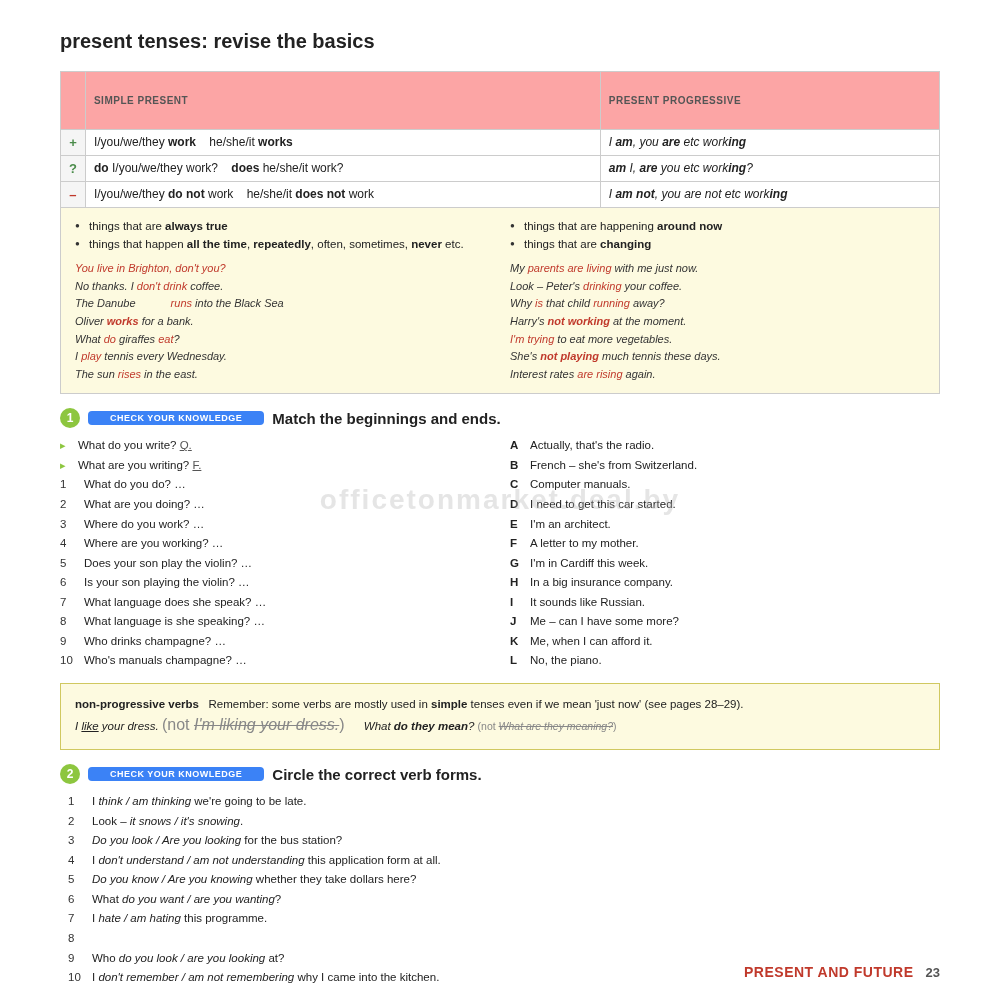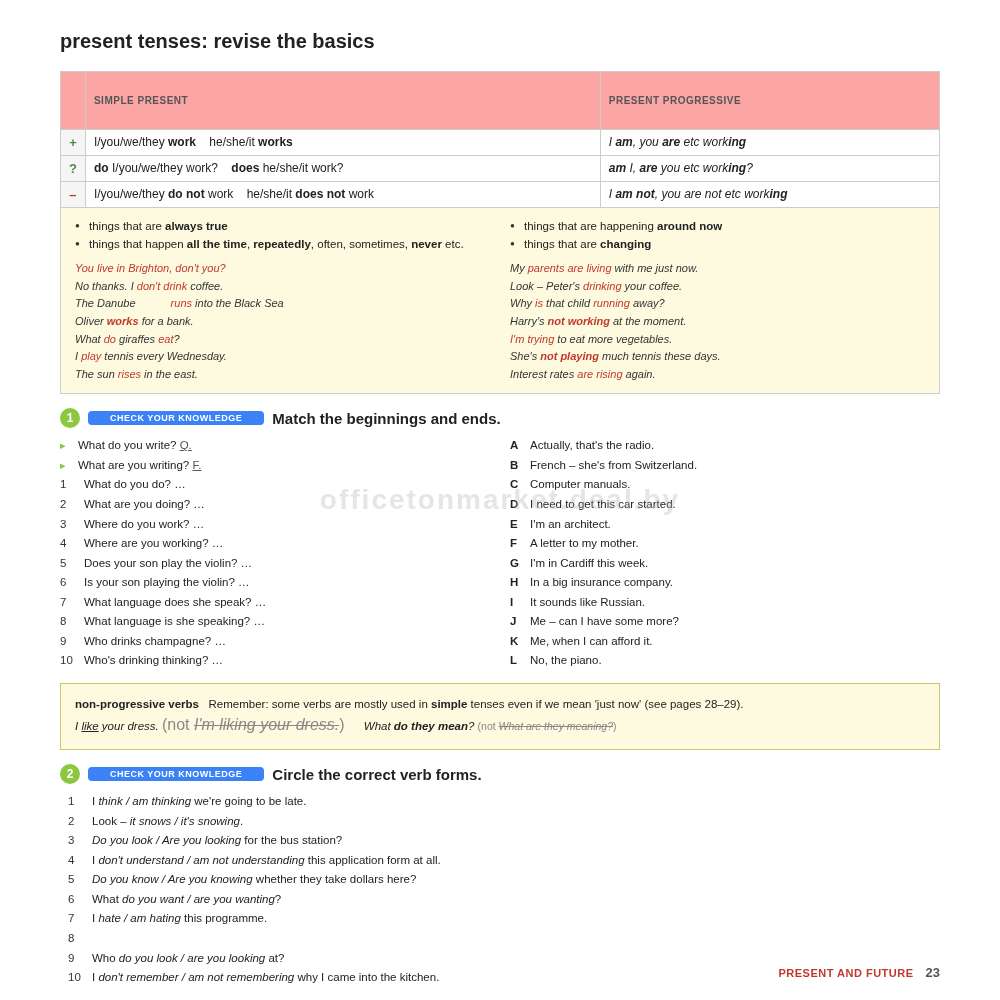--- a/index.html
+++ b/index.html
@@ -195,21 +195,21 @@
     
     .page-footer {
       position: fixed;
       bottom: 20px;
       right: 60px;
       display: flex;
       gap: 12px;
       align-items: center;
     }
     .footer-title {
-      font-size: 11px;
+      font-size: 14px;
       color: #c0392b;
       font-weight: bold;
       letter-spacing: 0.5px;
       text-transform: uppercase;
     }
     .footer-page {
       font-size: 13px;
       font-weight: bold;
       color: #555;
     }
@@ -352,21 +352,21 @@
     <div class="match-item">
       <span class="item-num">8</span>
       <span>What language is she speaking? …</span>
     </div>
     <div class="match-item">
       <span class="item-num">9</span>
       <span>Who drinks champagne? …</span>
     </div>
     <div class="match-item">
       <span class="item-num">10</span>
-      <span>Who's drinking thinking? …</span>
+      <span>Who's manuals champagne? …</span>
     </div>
   </div>
   <div class="match-right">
     <div class="match-item">
       <span class="answer-letter">A</span>
       <span>Actually, that's the radio.</span>
     </div>
     <div class="match-item">
       <span class="answer-letter">B</span>
       <span>French – she's from Switzerland.</span>

